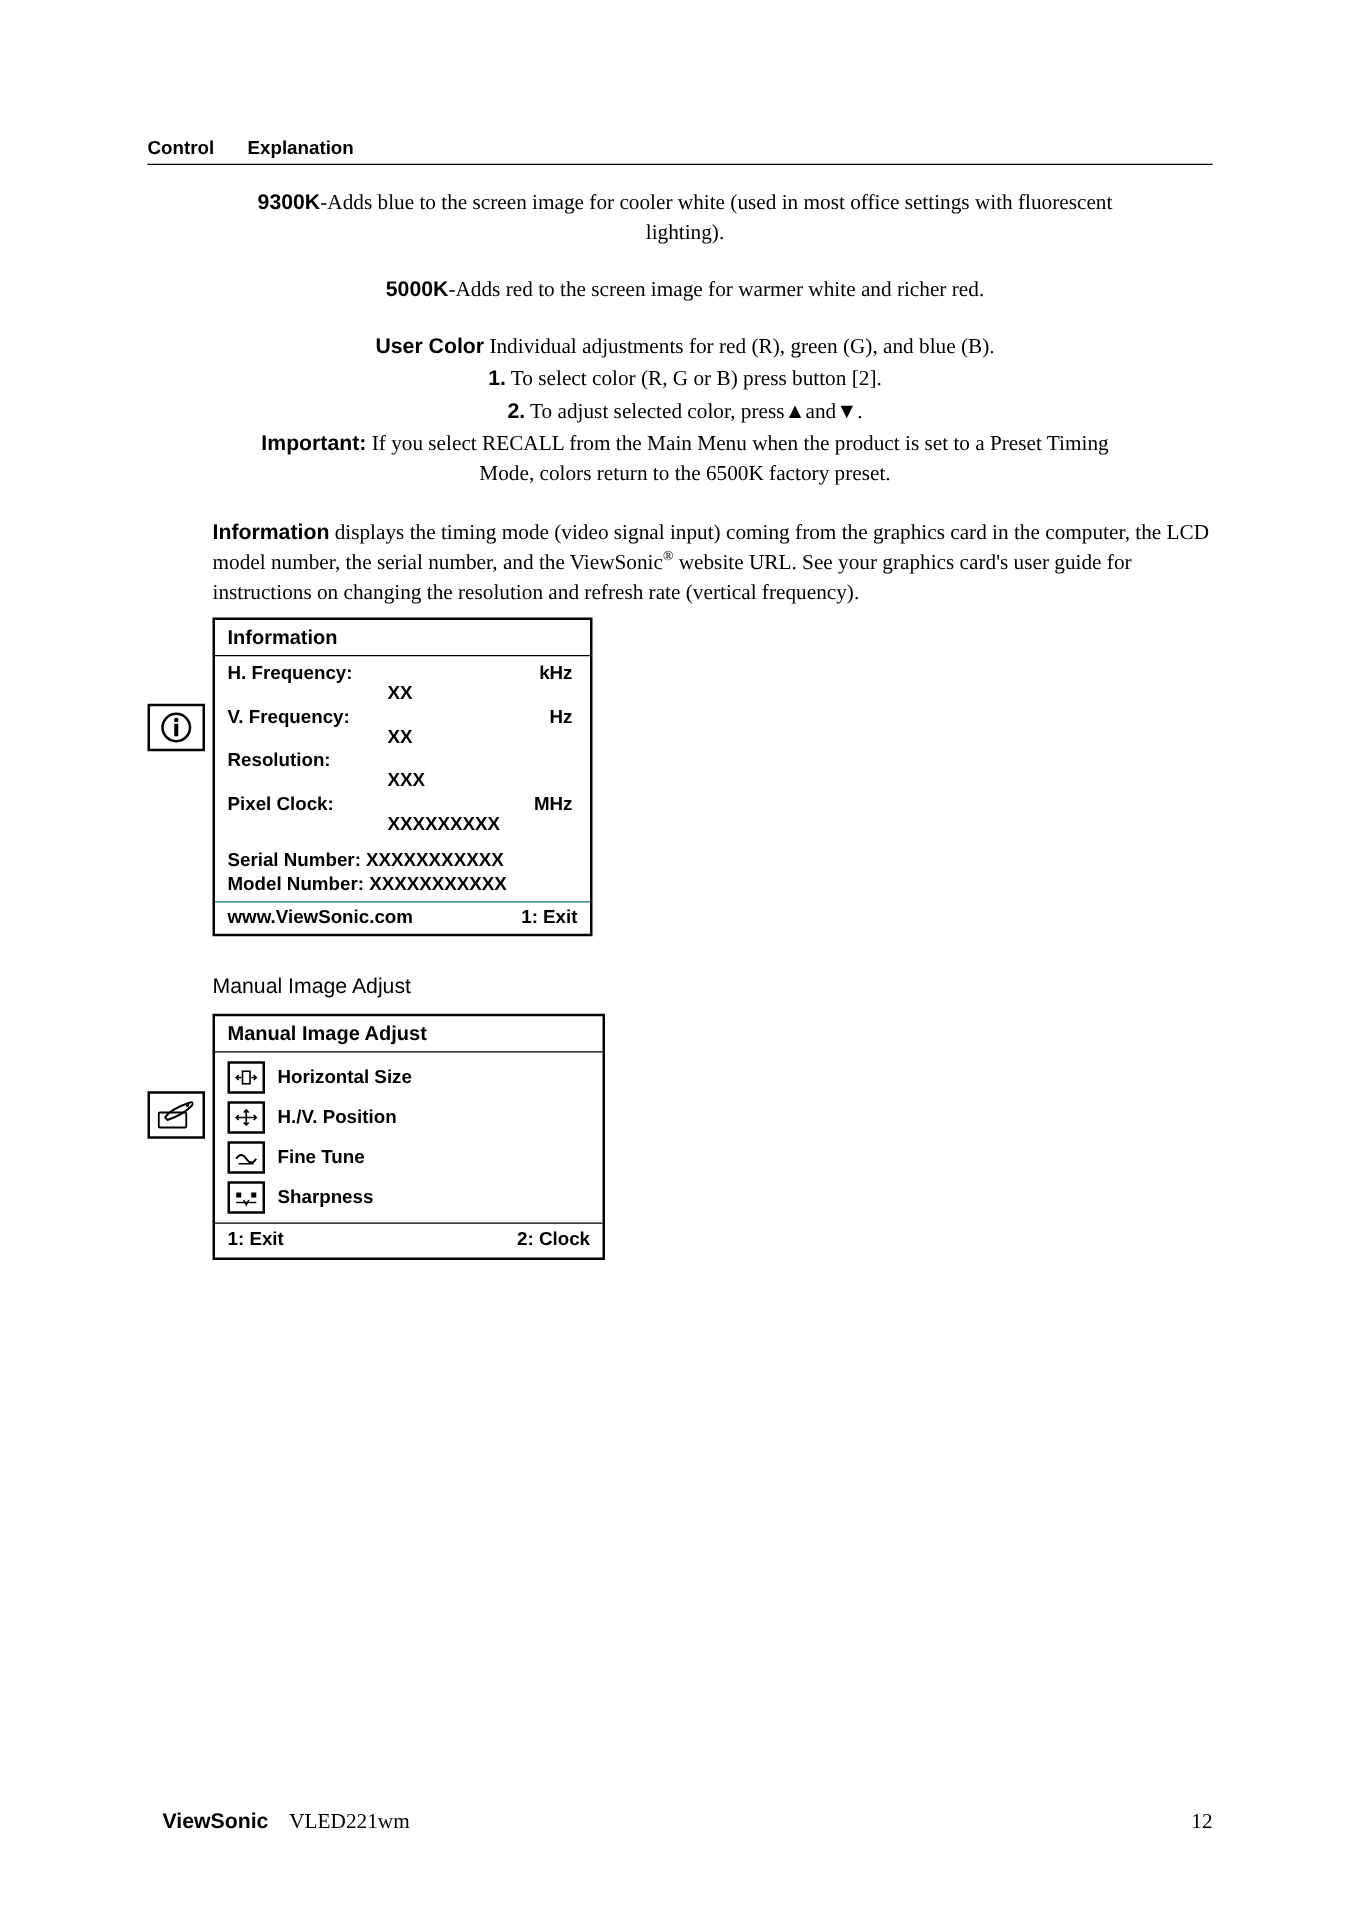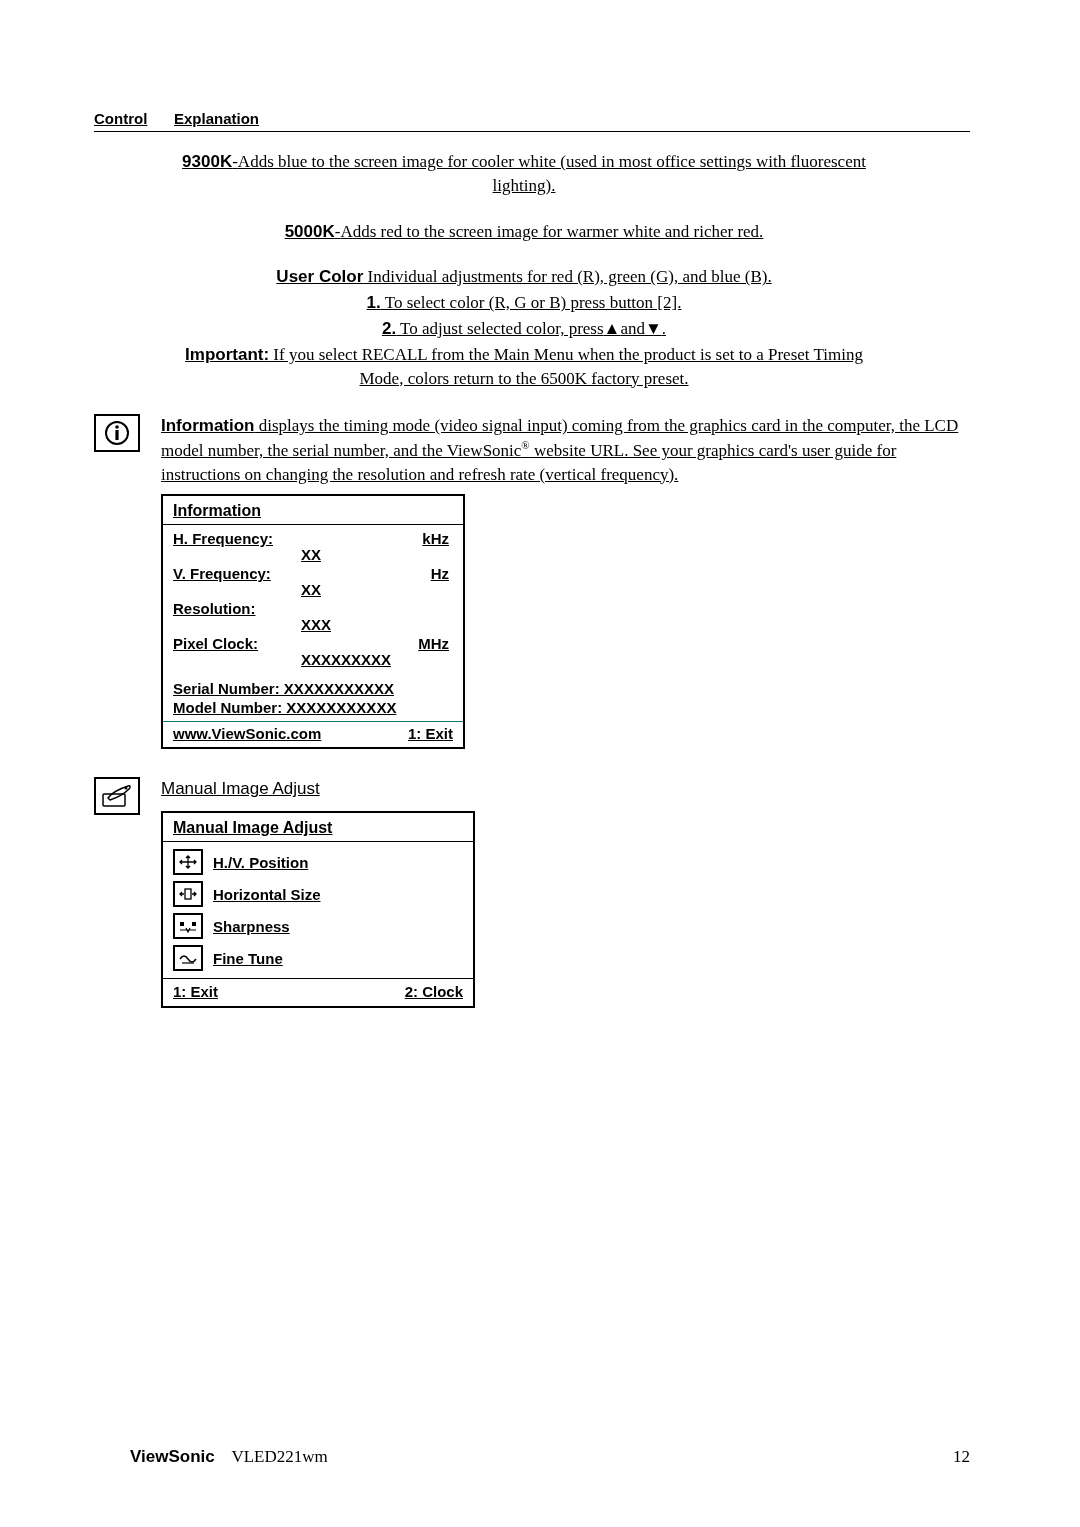--- a/index.html
+++ b/index.html
@@ -8,22 +8,21 @@
     font-family: "Times New Roman", Times, serif;
     font-size: 17px;
     color: #000;
     background: #fff;
     width: 1080px;
     height: 1527px;
     box-sizing: border-box;
     position: relative;
   }
   .page {
-    padding: 110px 110px 60px 94px;
-    text-decoration: underline;
+    padding: 110px 110px 60px 118px;
   }
   .header-row {
     display: flex;
     font-family: Arial, Helvetica, sans-serif;
     font-weight: bold;
     font-size: 15px;
     margin-bottom: 4px;
   }
   .header-control { width: 80px; }
   .header-expl { }
@@ -41,22 +40,22 @@
     margin-bottom: 22px;
     line-height: 1.4;
   }
   .bold-sans {
     font-family: Arial, Helvetica, sans-serif;
     font-weight: bold;
   }
   .no-bottom { margin-bottom: 2px; }
   .section-row {
     display: flex;
-    align-items: flex-start;
-    gap: 21px;
+    align-items: center;
+    gap: 6px;
     margin-top: 24px;
   }
   .icon-box {
     width: 42px;
     height: 34px;
     border: 2px solid #000;
     flex-shrink: 0;
     display: flex;
     align-items: center;
     justify-content: center;
@@ -231,53 +230,53 @@
     <div style="flex:1;">
       <div class="para no-bottom">
         <span style="font-family:Arial,Helvetica,sans-serif;">Manual Image Adjust</span>
       </div>
 
       <div class="osd-box" style="width:310px;margin-top:10px;">
         <div class="osd-title">Manual Image Adjust</div>
         <div style="border-top:1px solid #000;padding:4px 0;">
           <div class="osd-menu-row" style="border-top:none;">
             <span class="mini-icon">
-              <svg width="20" height="16" viewBox="0 0 20 16">
-                  <path d="M10 2 L10 14 M2 8 L18 8 M8 4 L10 2 L12 4 M8 12 L10 14 L12 12 M4 6 L2 8 L4 10 M16 6 L18 8 L16 10" stroke="#000" stroke-width="1.3" fill="none"></path>
-                </svg>
-            </span>
-            <span>H./V. Position</span>
-          </div>
-          <div class="osd-menu-row" style="border-top:none;">
-            <span class="mini-icon">
               <svg width="20" height="14" viewBox="0 0 20 14">
                   <rect x="7" y="2" width="6" height="10" fill="none" stroke="#000" stroke-width="1.3"></rect>
                   <path d="M2 7 L6 7 M4 5 L2 7 L4 9 M14 7 L18 7 M16 5 L18 7 L16 9" stroke="#000" stroke-width="1.3" fill="none"></path>
                 </svg>
             </span>
             <span>Horizontal Size</span>
+          </div>
+          <div class="osd-menu-row" style="border-top:none;">
+            <span class="mini-icon">
+              <svg width="20" height="16" viewBox="0 0 20 16">
+                  <path d="M10 2 L10 14 M2 8 L18 8 M8 4 L10 2 L12 4 M8 12 L10 14 L12 12 M4 6 L2 8 L4 10 M16 6 L18 8 L16 10" stroke="#000" stroke-width="1.3" fill="none"></path>
+                </svg>
+            </span>
+            <span>H./V. Position</span>
+          </div>
+          <div class="osd-menu-row" style="border-top:none;">
+            <span class="mini-icon">
+              <svg width="20" height="14" viewBox="0 0 20 14">
+                  <path d="M2 8 Q6 2,10 8 T18 8" stroke="#000" stroke-width="1.5" fill="none"></path>
+                  <path d="M4 12 L16 12" stroke="#000" stroke-width="1.2"></path>
+                </svg>
+            </span>
+            <span>Fine Tune</span>
           </div>
           <div class="osd-menu-row" style="border-top:none;">
             <span class="mini-icon">
               <svg width="20" height="14" viewBox="0 0 20 14">
                   <rect x="2" y="3" width="4" height="4" fill="#000"></rect>
                   <rect x="14" y="3" width="4" height="4" fill="#000"></rect>
                   <path d="M2 11 L18 11 M8 9 L10 13 L12 9" stroke="#000" stroke-width="1.2" fill="none"></path>
                 </svg>
             </span>
             <span>Sharpness</span>
-          </div>
-          <div class="osd-menu-row" style="border-top:none;">
-            <span class="mini-icon">
-              <svg width="20" height="14" viewBox="0 0 20 14">
-                  <path d="M2 8 Q6 2,10 8 T18 8" stroke="#000" stroke-width="1.5" fill="none"></path>
-                  <path d="M4 12 L16 12" stroke="#000" stroke-width="1.2"></path>
-                </svg>
-            </span>
-            <span>Fine Tune</span>
           </div>
         </div>
         <div class="osd-footer-row">
           <span>1: Exit</span>
           <span>2: Clock</span>
         </div>
       </div>
     </div>
   </div>
 

